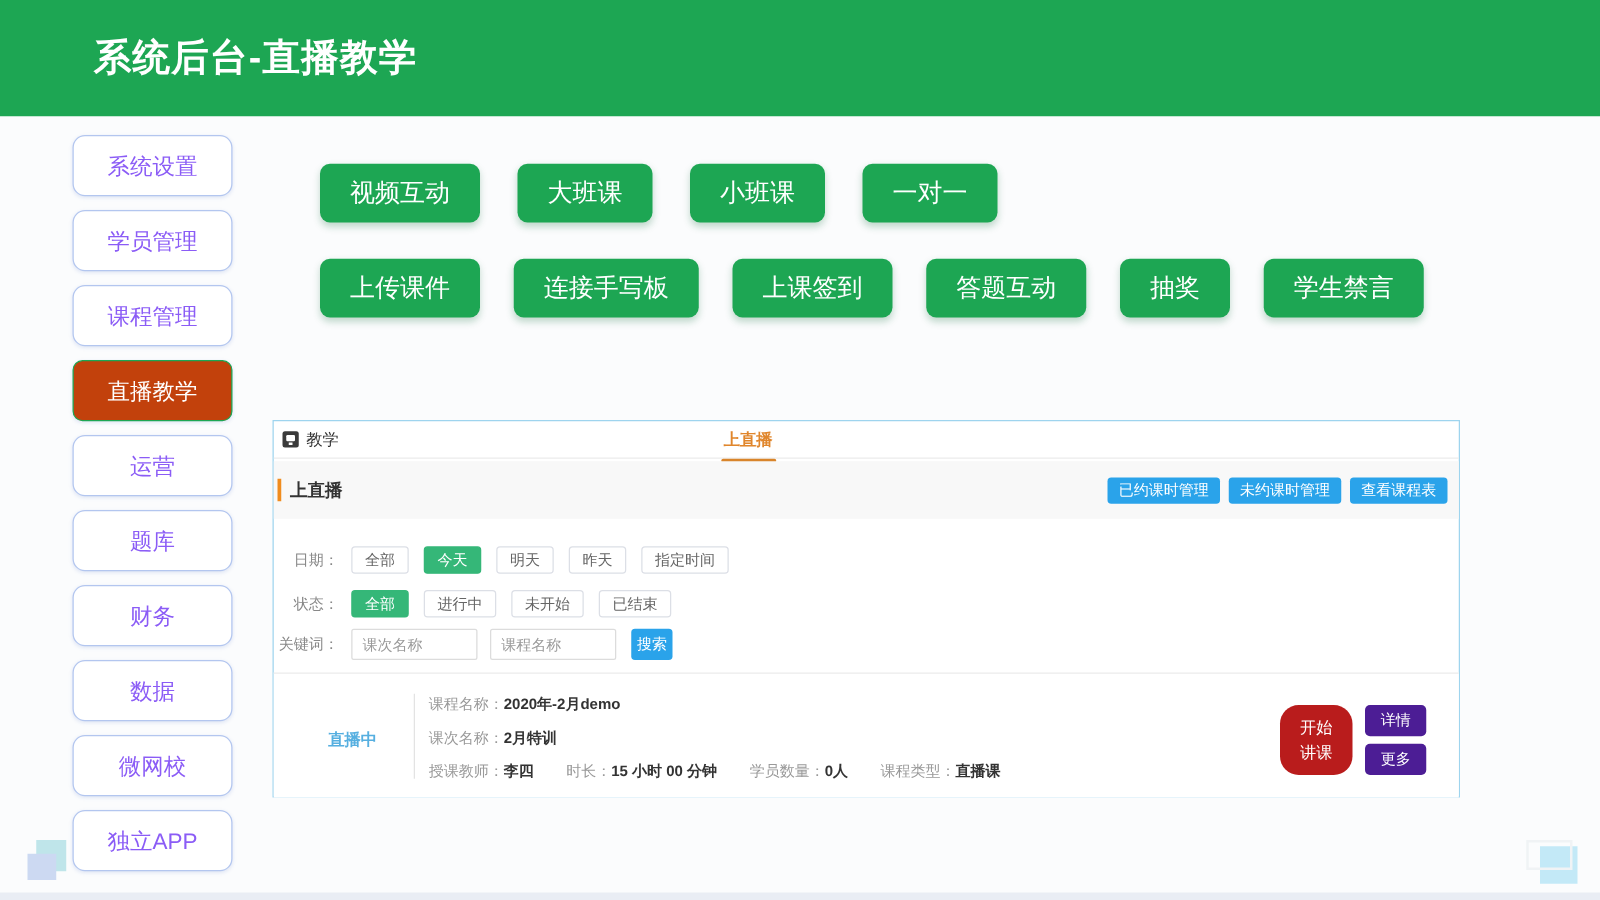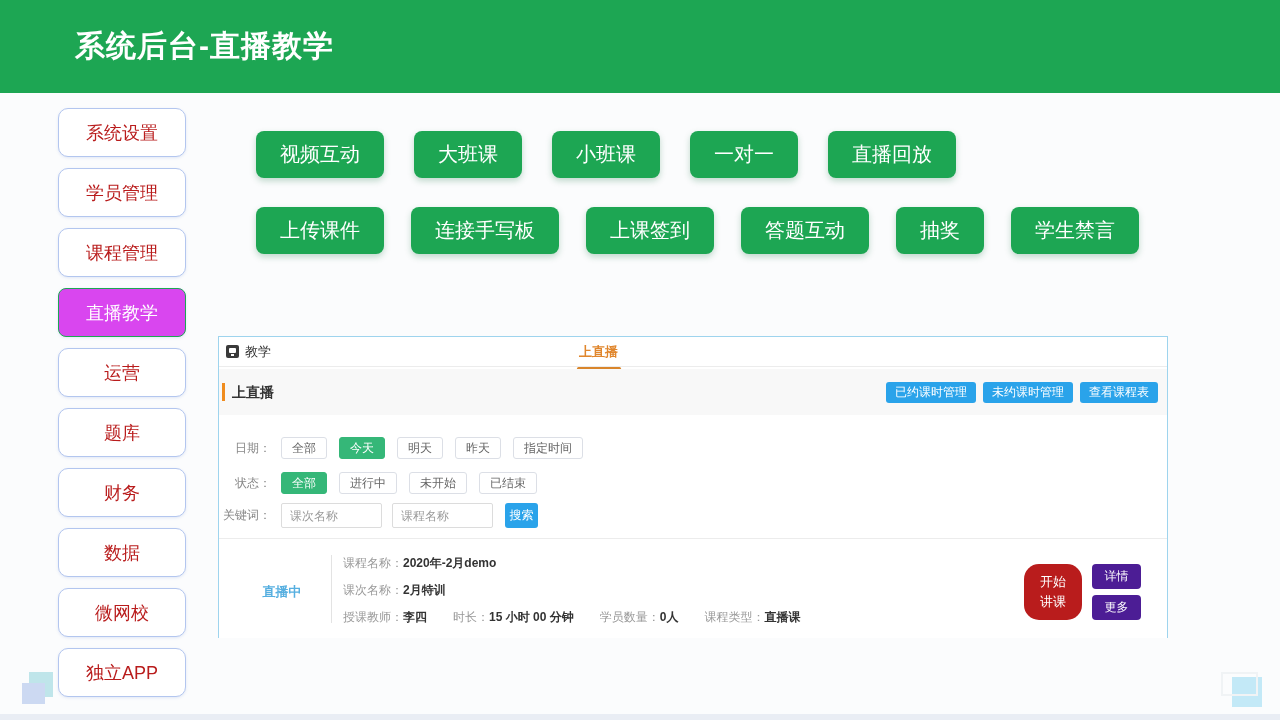--- a/index.html
+++ b/index.html
@@ -28,25 +28,25 @@
 
   
   .sidebar { position: absolute; left: 58px; top: 108px; width: 128px; }
   .side-btn {
     width: 128px; height: 49px; margin-bottom: 11px;
     background: #ffffff;
     border: 1px solid #b3c6ef;
     border-radius: 10px;
     box-shadow: 0 1px 3px rgba(110, 140, 210, 0.18);
     display: flex; align-items: center; justify-content: center;
-    font-size: 18px; color: #b91c1c;
+    font-size: 18px; color: #8b5cf6;
     cursor: pointer;
   }
   .side-btn.active {
-    background: #d946ef;
+    background: #c2410c;
     border-color: #1DA653;
     color: #ffffff;
     border-radius: 8px;
   }
 
   
   .features { position: absolute; left: 232px; top: 131px; }
   .feat-row { display: flex; margin-bottom: 29px; padding-left: 24px; }
   .feat-row.r1 .feat-btn { margin-right: 30px; }
   .feat-row.r2 .feat-btn { margin-right: 27px; }
@@ -241,21 +241,20 @@
   <div class="side-btn">微网校</div>
   <div class="side-btn">独立APP</div>
 </nav>
 
 <section class="features">
   <div class="feat-row r1">
     <button class="feat-btn">视频互动</button>
     <button class="feat-btn">大班课</button>
     <button class="feat-btn">小班课</button>
     <button class="feat-btn">一对一</button>
-    <button class="feat-btn">直播回放</button>
   </div>
   <div class="feat-row r2">
     <button class="feat-btn">上传课件</button>
     <button class="feat-btn">连接手写板</button>
     <button class="feat-btn">上课签到</button>
     <button class="feat-btn">答题互动</button>
     <button class="feat-btn">抽奖</button>
     <button class="feat-btn">学生禁言</button>
   </div>
 </section>

